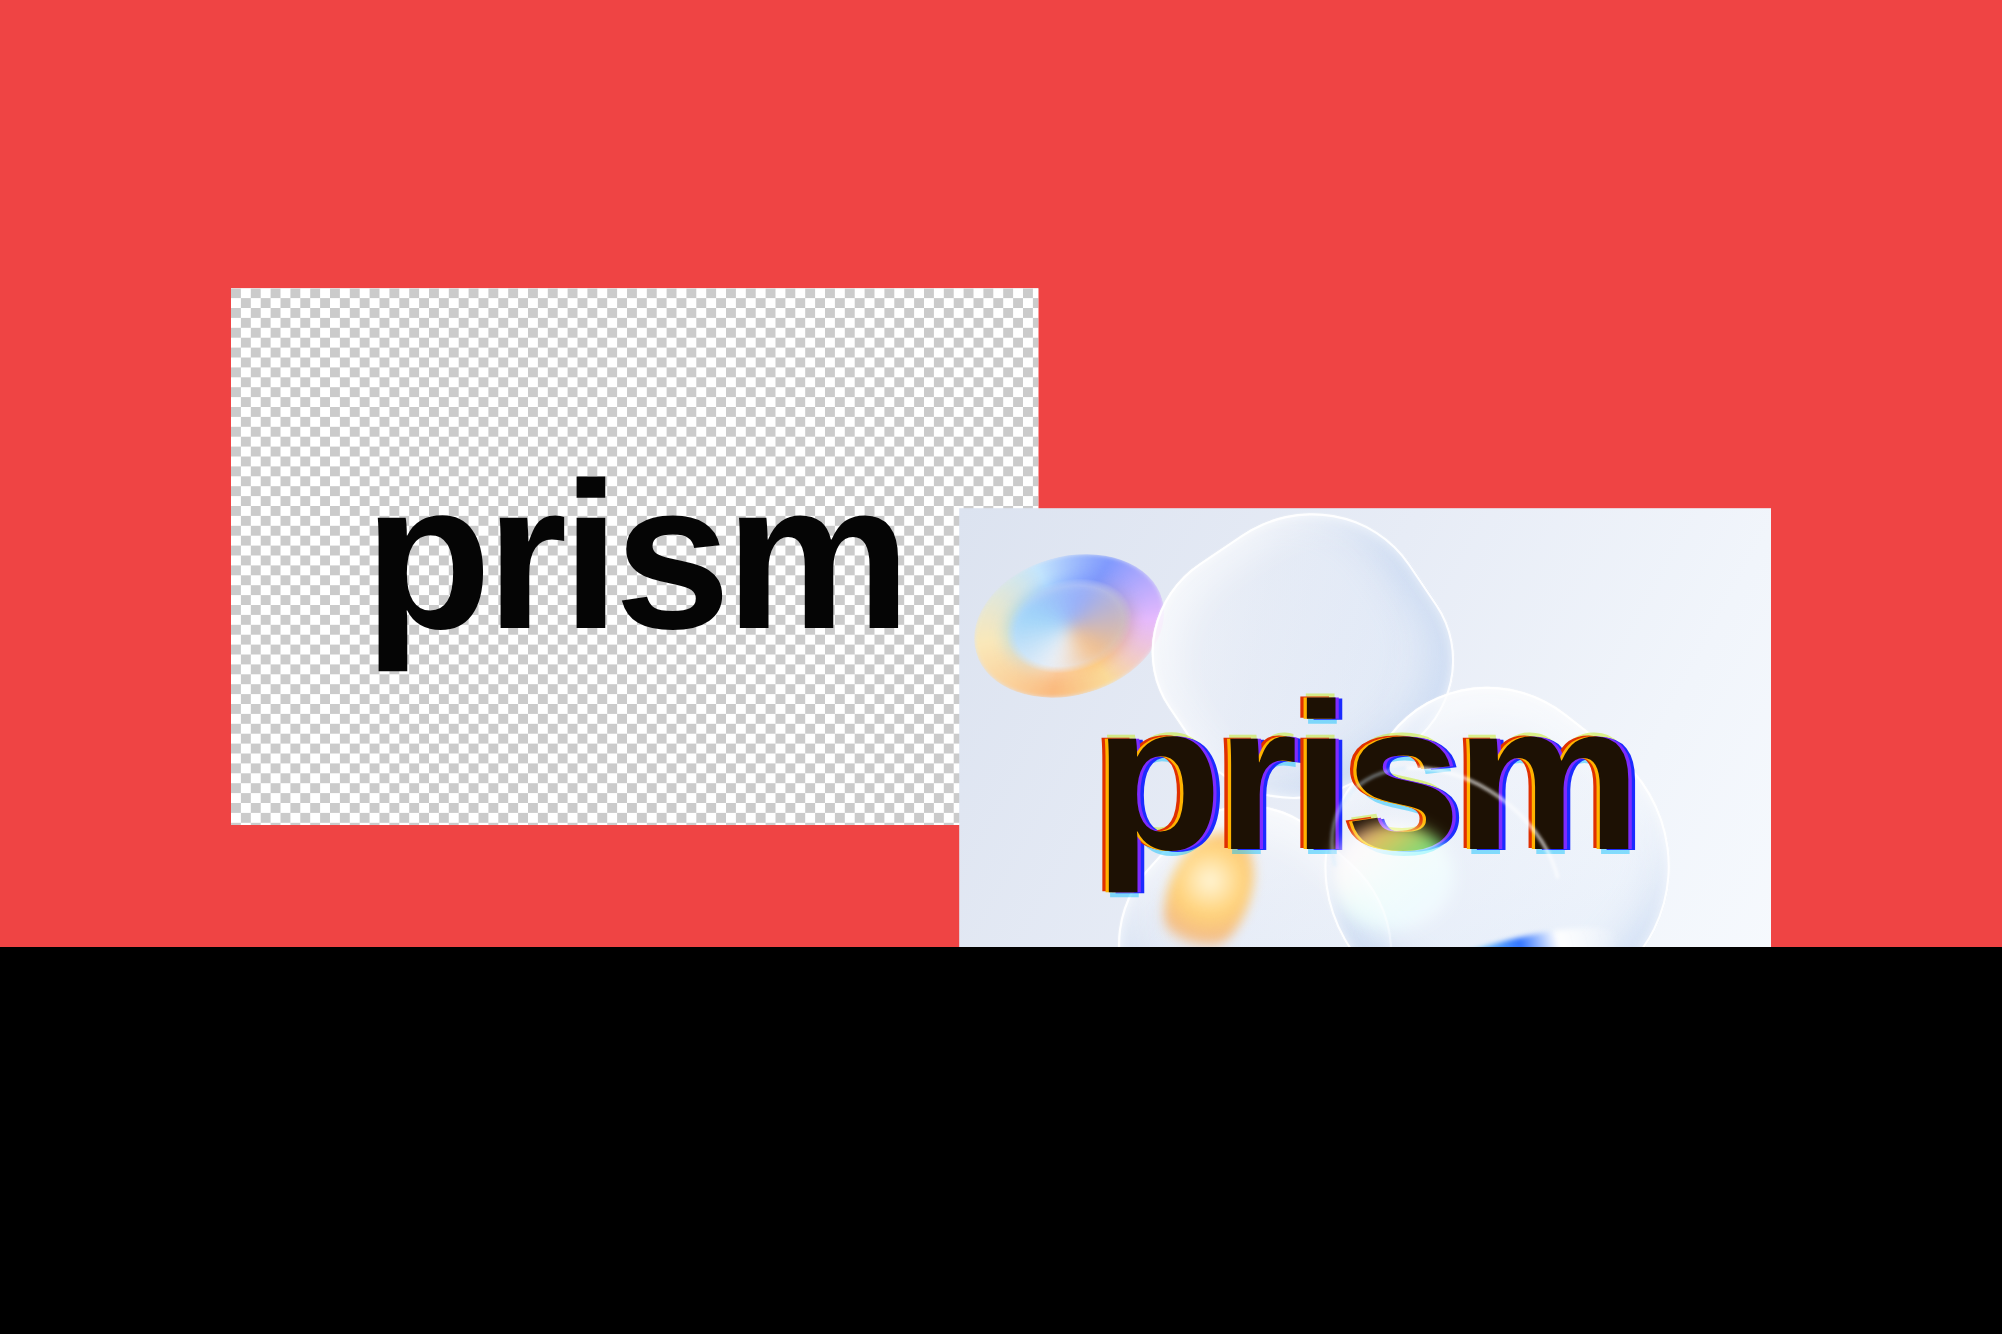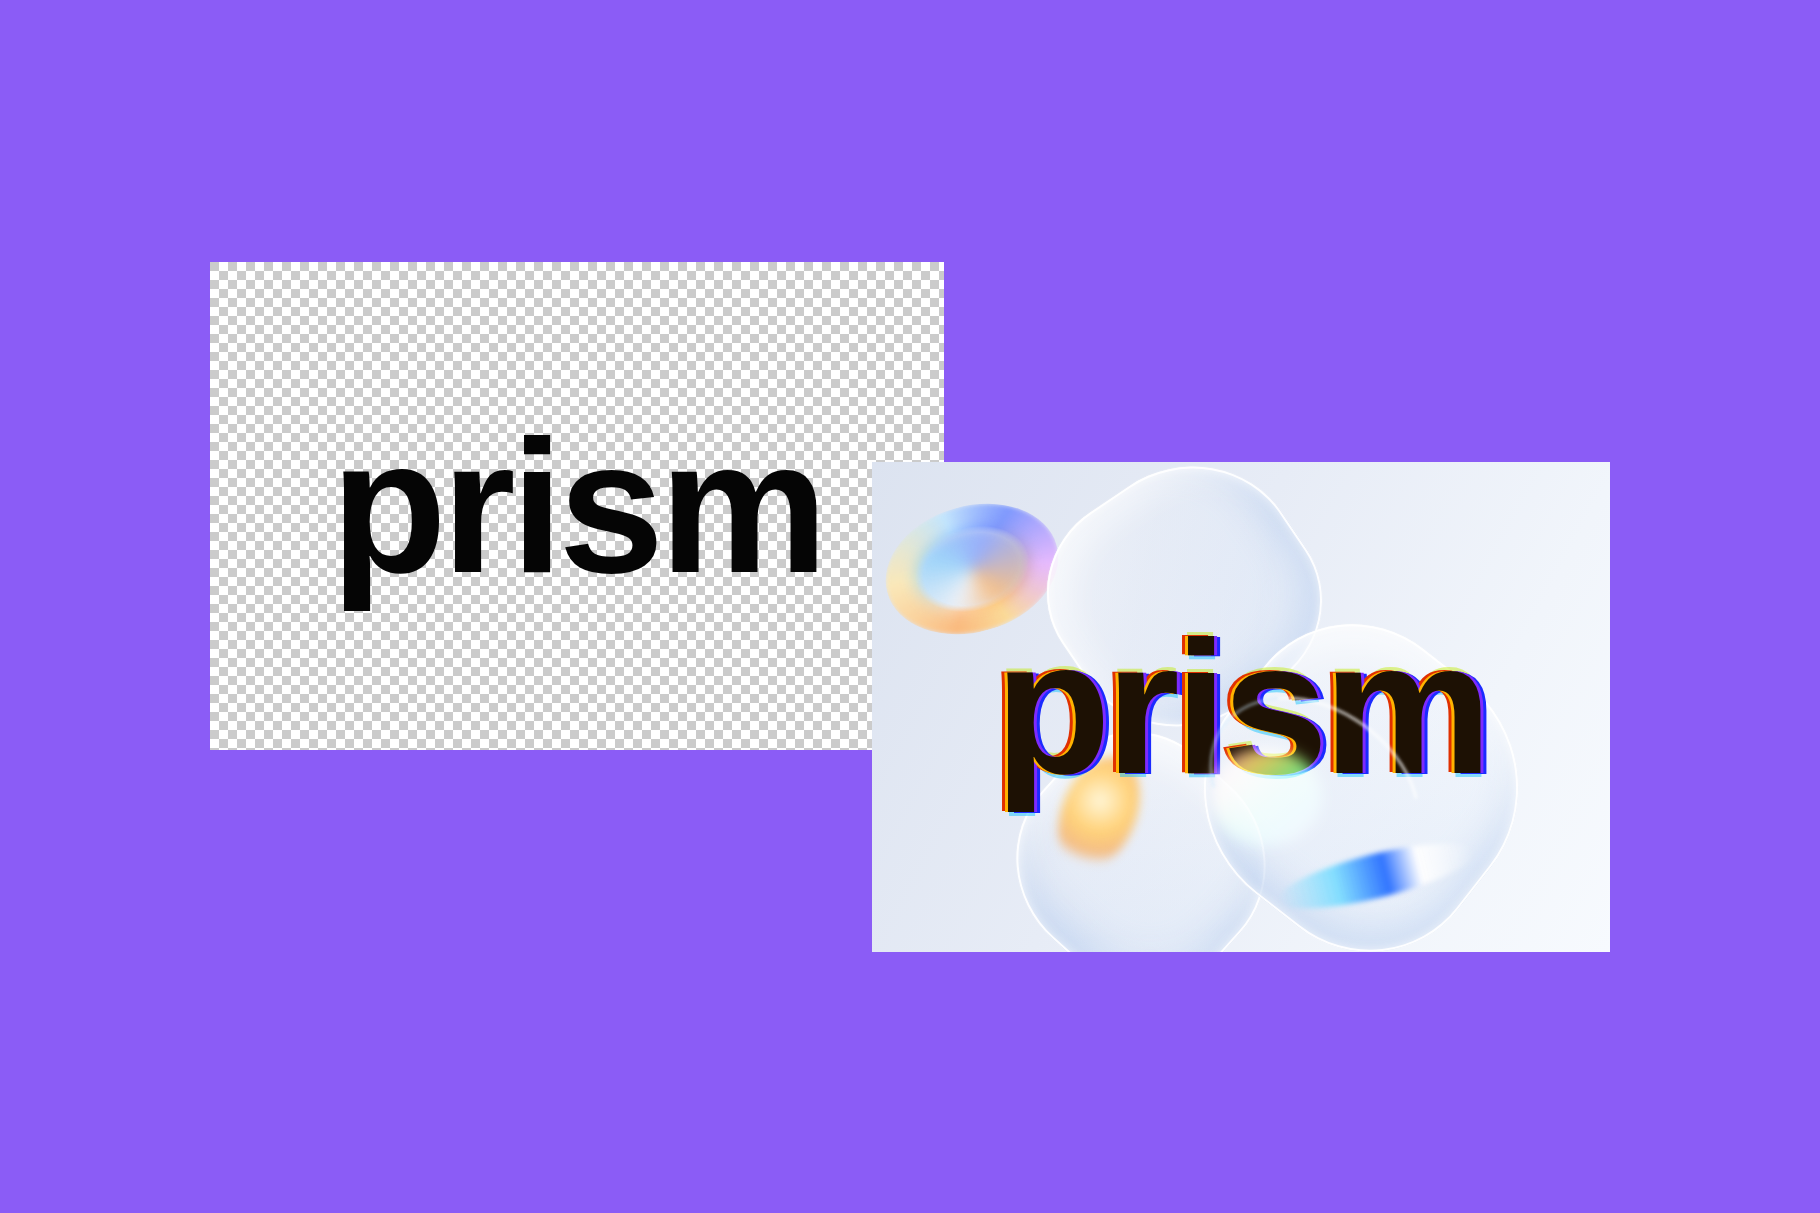--- a/index.html
+++ b/index.html
@@ -3,22 +3,22 @@
 <meta charset="utf-8">
 <style>
   html, body {
     margin: 0;
     padding: 0;
     background: #000;
   }
   .canvas {
     position: relative;
     width: 1820px;
-    height: 1213px;
-    background: #8b5cf6;
+    height: 861px;
+    background: #ef4444;
     overflow: hidden;
     font-family: "Liberation Sans", sans-serif;
   }
   .card {
     position: absolute;
     display: flex;
     align-items: center;
     justify-content: center;
     overflow: hidden;
   }

